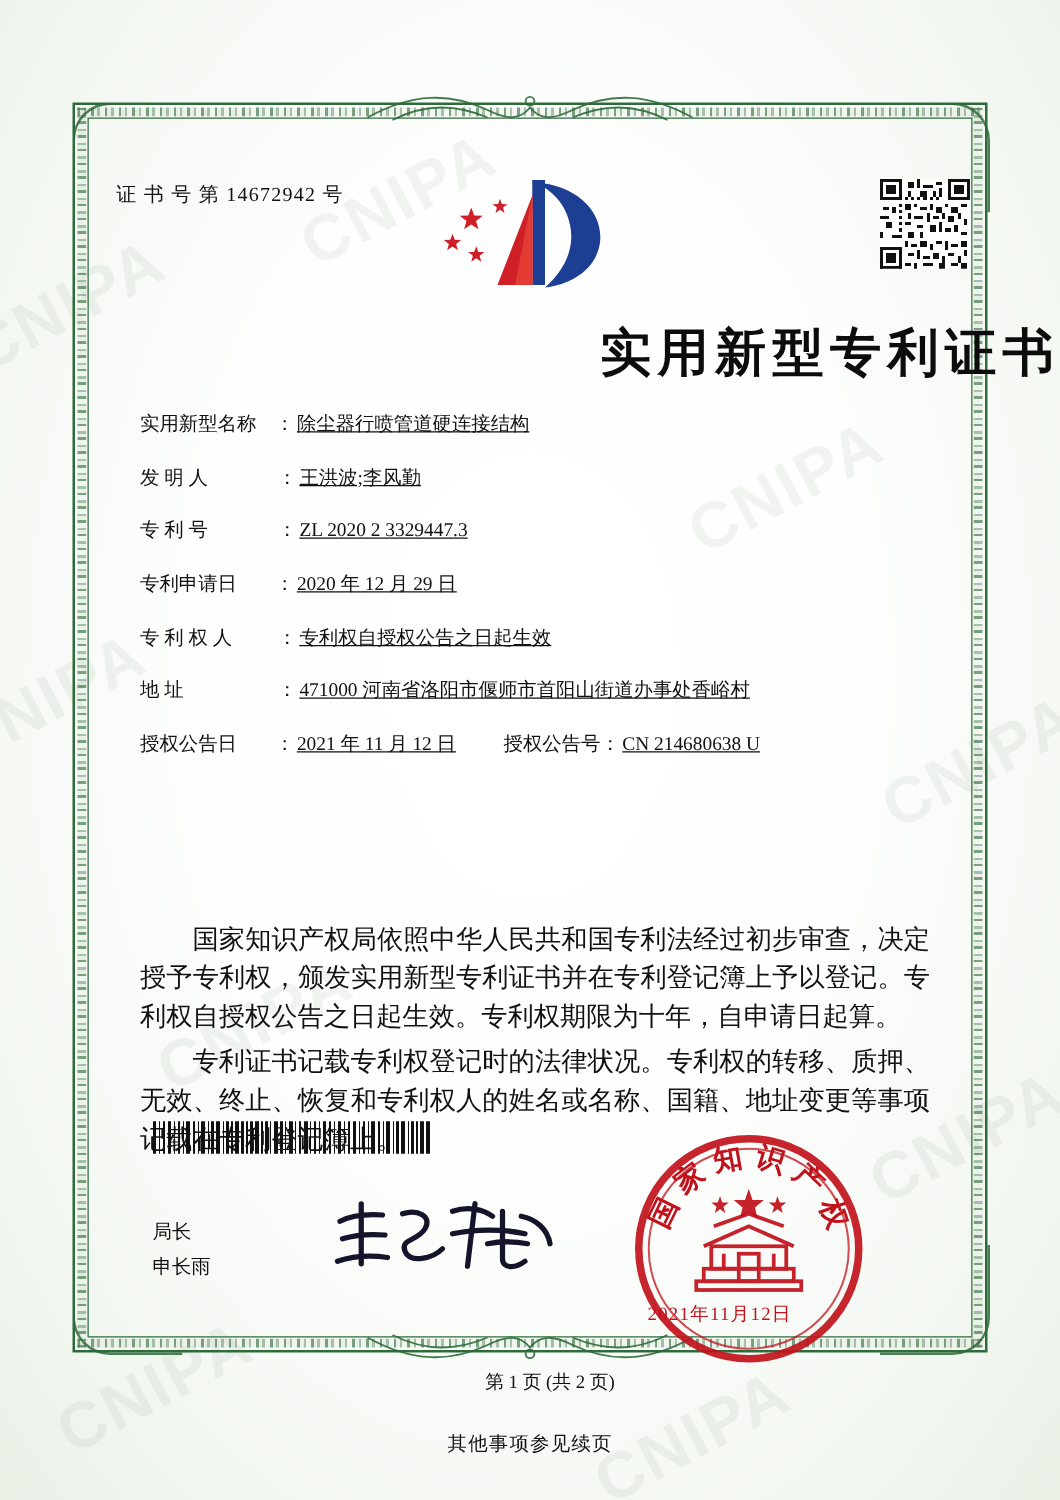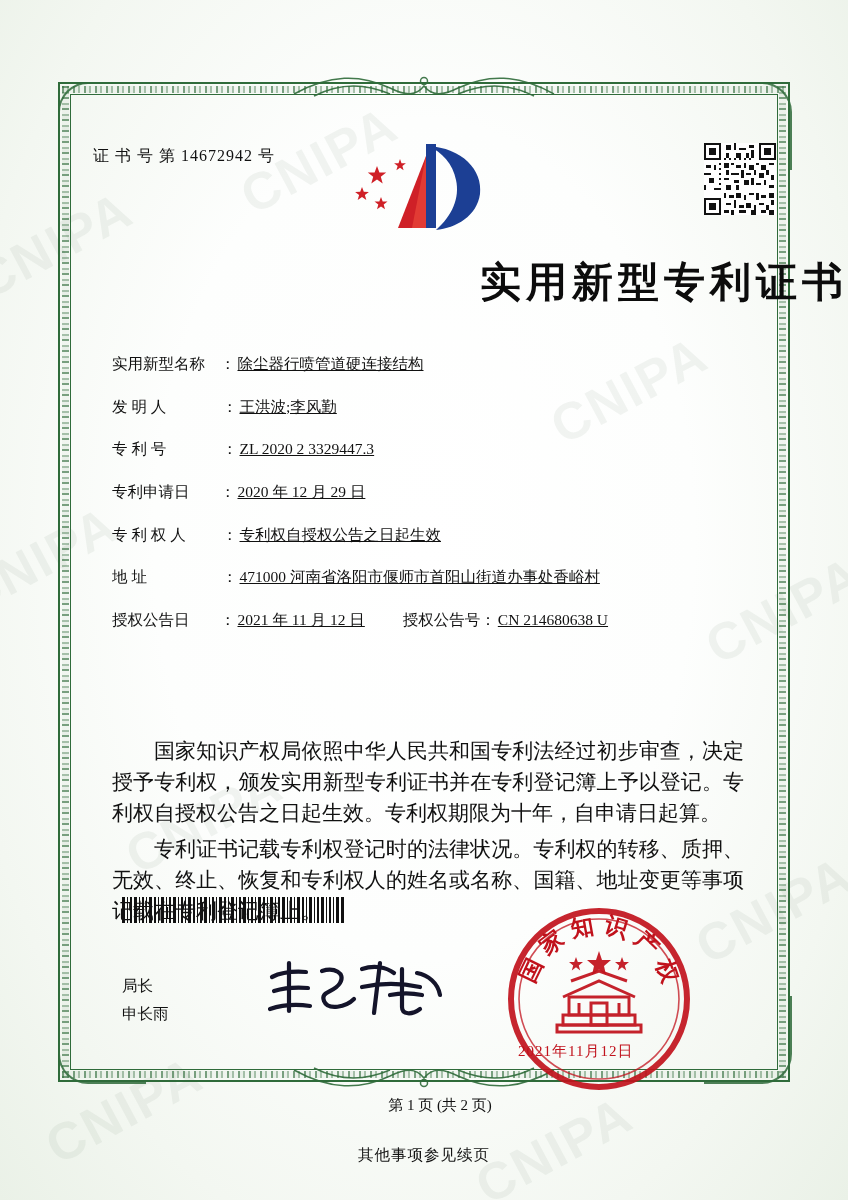--- a/index.html
+++ b/index.html
@@ -136,21 +136,21 @@
     font-size: 41px;
     font-weight: 700;
     letter-spacing: 5px;
     color: #0c0c0c;
     font-family: "Liberation Serif", "DejaVu Serif", serif;
   }
 
   
   #fields {
     position: absolute;
-    left: 112px; top: 354px;
+    left: 112px; top: 330px;
     width: 640px;
   }
   .field-row {
     display: flex;
     align-items: baseline;
     margin-bottom: 22.5px;
     font-size: 15.5px;
     line-height: 1.3;
     color: #111;
   }

